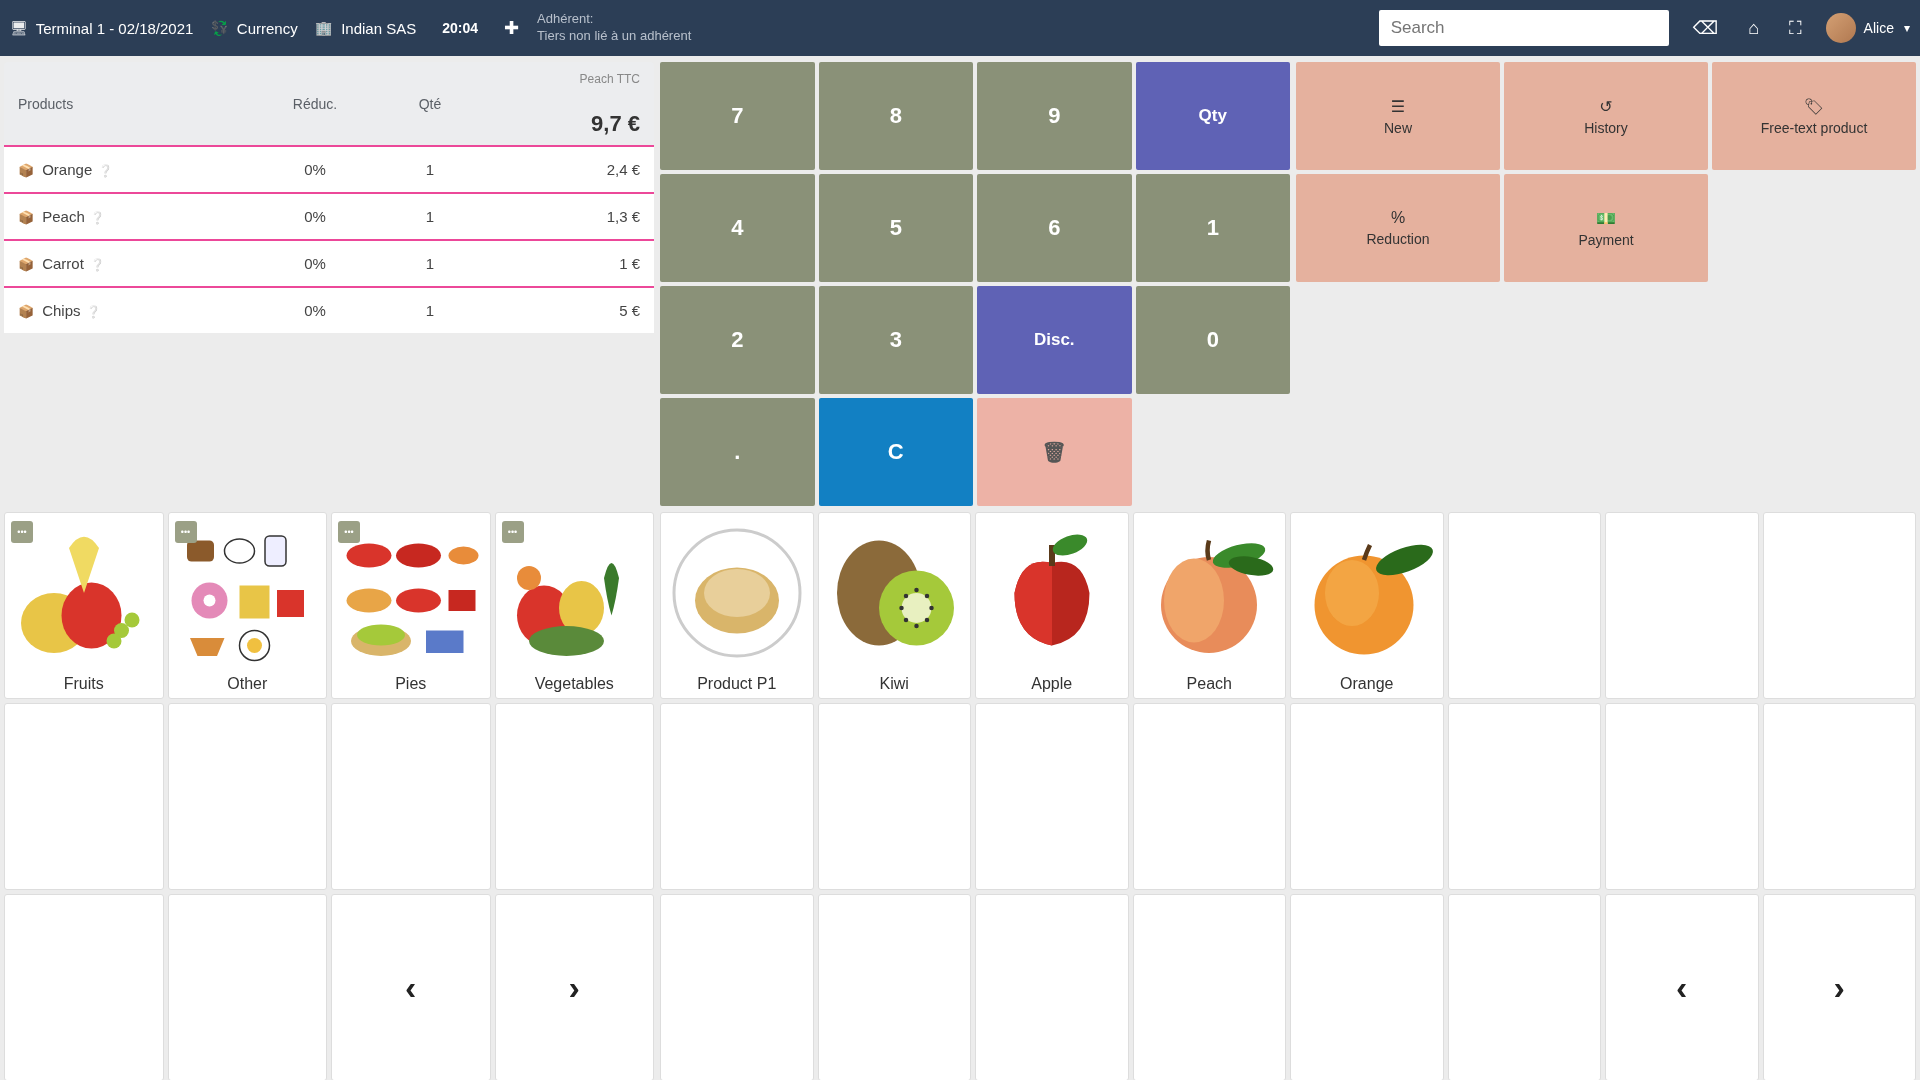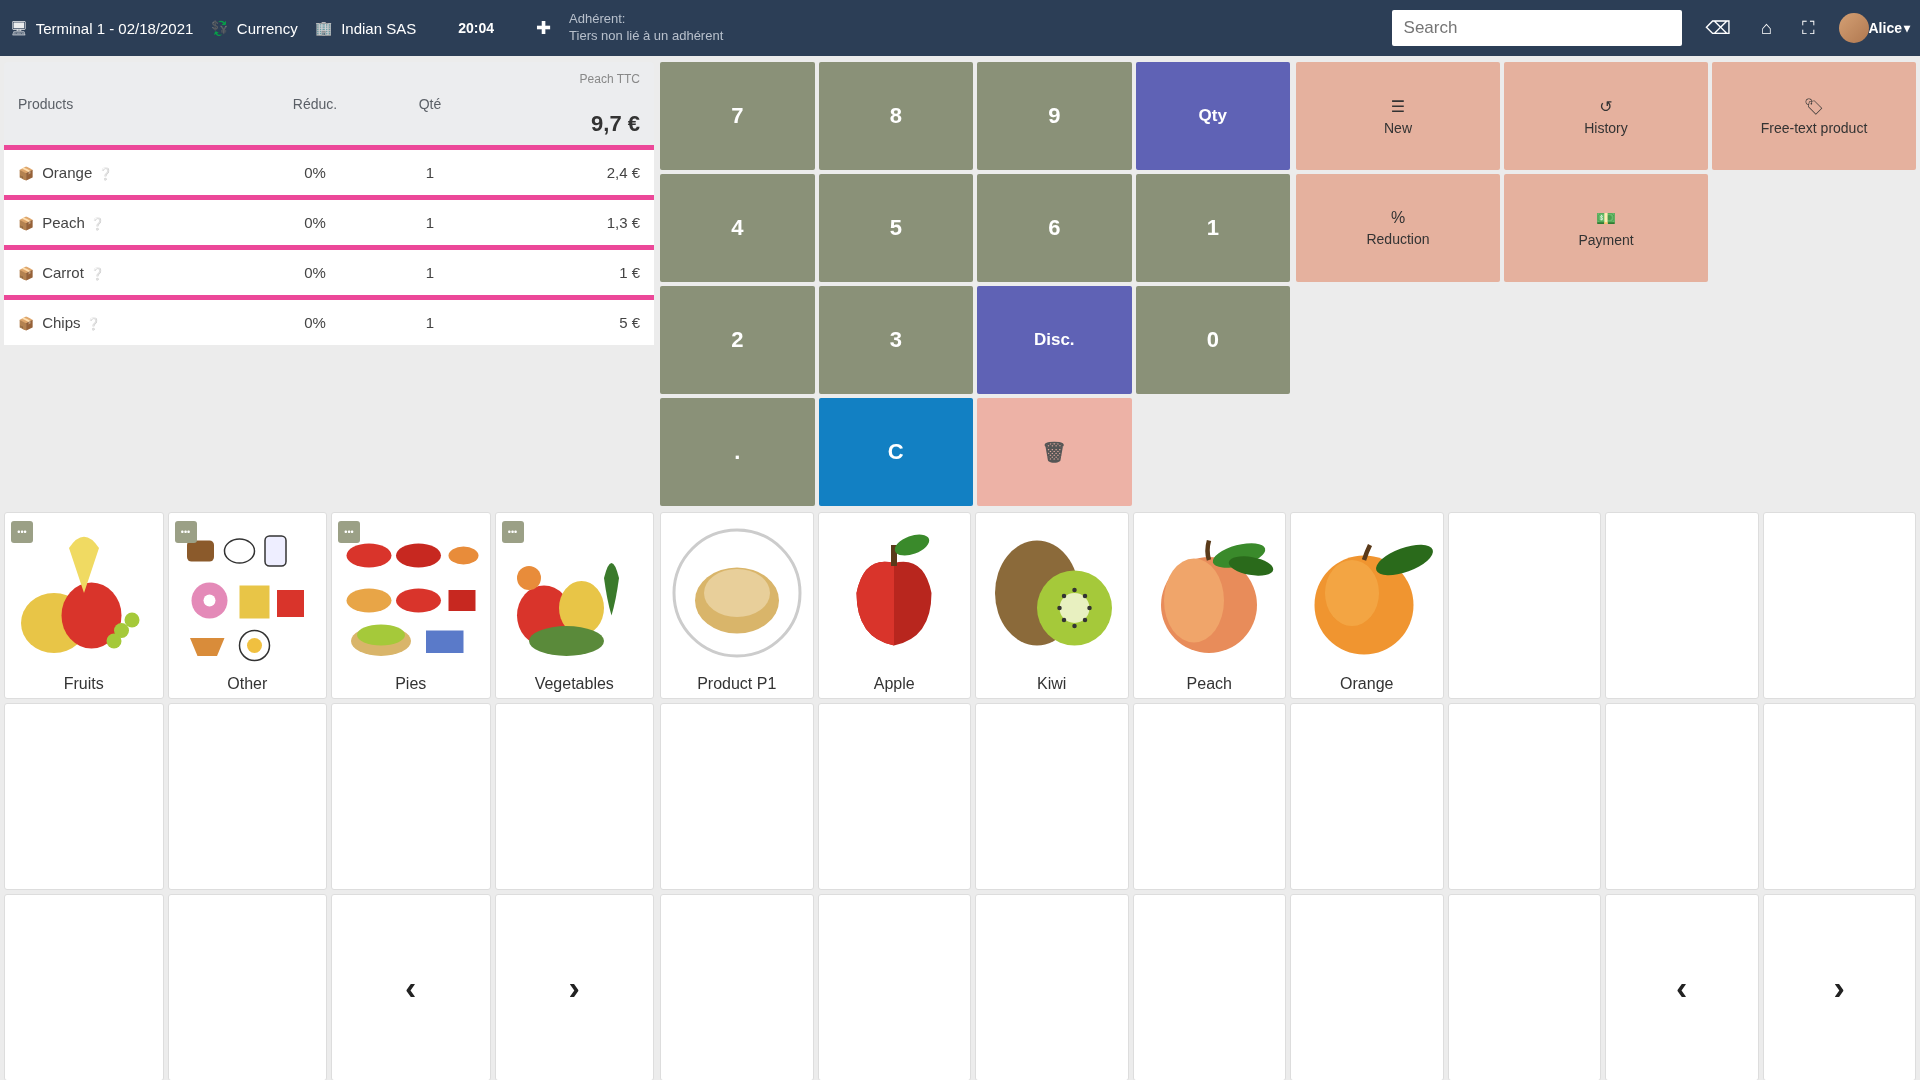--- a/index.html
+++ b/index.html
@@ -2,44 +2,44 @@
 <html><head>
 <meta charset="utf-8">
 <style>
 * { box-sizing: border-box; margin: 0; padding: 0; }
 body { font-family: -apple-system, BlinkMacSystemFont, "Segoe UI", Arial, sans-serif; background: #ececec; width: 1920px; height: 1080px; overflow: hidden; font-size: 14px; color: #333; }
 
 
 .topbar { height: 56px; background: #2c3e56; color: #fff; display: flex; align-items: center; padding: 0 10px; gap: 18px; }
 .topbar .seg { display: flex; align-items: center; gap: 8px; font-size: 15px; }
 .topbar .seg .ic { font-size: 14px; opacity: 0.9; }
-.topbar .time { font-weight: bold; margin: 0 24px; }
+.topbar .time { font-weight: bold; margin: 0 8px; }
 .topbar .plus { font-size: 18px; cursor: pointer; }
 .topbar .adherent { font-size: 13px; color: #b8c0cc; line-height: 1.3; }
 .topbar .spacer { flex: 1; }
 .topbar .search { width: 290px; height: 36px; border-radius: 2px; border: none; padding: 0 12px; font-size: 17px; outline: none; }
 .topbar .ricon { font-size: 18px; cursor: pointer; padding: 0 6px; }
 .topbar .avatar { width: 30px; height: 30px; border-radius: 50%; background: linear-gradient(135deg,#d4a074,#b07850); display:inline-block; }
-.topbar .user { display:flex; align-items:center; cursor:pointer;font-weight:bold; }
+.topbar .user { display:flex; align-items:center; gap:8px; cursor:pointer; }
 .topbar .chev { font-size: 12px; margin-left:2px; }
 
 
 .main { display: flex; padding: 6px 4px 0 4px; gap: 6px; height: 450px; }
 
 
 .invoice { width: 650px; }
 .inv-head { background: #ecedef; display:flex; align-items:center; padding: 10px 14px; border-radius: 4px 4px 0 0; }
 .inv-head .col { color:#5a5f66; font-size:14px; }
 .col-prod { flex: 1.8; }
 .col-reduc { width: 110px; text-align:center; }
 .col-qte { width: 120px; text-align:center; }
 .col-total { width: 150px; text-align:right; }
 .inv-head .total-label { font-size:12px; color:#888; display:block; text-align:right; }
 .inv-head .total-val { font-size:22px; font-weight:bold; color:#333; display:block; text-align:right; line-height:1;margin-top:27px; }
-.inv-row { background:#fff; border-top:5px solid #ec4899; display:flex; align-items:center; padding: 14px 14px; font-size:15px; color:#444; }
+.inv-row { background:#fff; border-top:2px solid #ec4899; display:flex; align-items:center; padding: 14px 14px; font-size:15px; color:#444; }
 .inv-row .cube { color:#d6a25c; margin-right:8px; font-size:13px; }
 .inv-row .info { color:#bbb; margin-left:6px; font-size:12px; }
 .inv-row .col-reduc, .inv-row .col-qte { text-align:center; }
 .inv-row .col-total { text-align:right; }
 
 
 .keypad { flex:1; display:grid; grid-template-columns: repeat(4, 1fr); grid-template-rows: repeat(4, 1fr); gap:4px; }
 .key { display:flex; align-items:center; justify-content:center; font-size:22px; font-weight:bold; color:#fff; border-radius:2px; cursor:pointer; user-select:none; }
 .key.num { background:#8a9178; }
 .key.side { background:#5f62b5; font-size:17px; font-weight:bold; }
@@ -272,49 +272,49 @@
             <circle cx="50" cy="50" r="42" fill="none" stroke="#ccc" stroke-width="2"></circle>
             <ellipse cx="50" cy="55" rx="28" ry="22" fill="#d9b56a"></ellipse>
             <ellipse cx="50" cy="50" rx="22" ry="16" fill="#e8cf9a"></ellipse>
           </svg>
         </div>
       <div class="lbl">Product P1</div>
     </div>
     <div class="tile">
       <div class="imgwrap">
           <svg width="150" height="150" viewBox="0 0 100 100">
-            <path d="M50 30 Q30 25 25 50 Q25 80 50 85 Q75 80 75 50 Q70 25 50 30" fill="#b8261e"></path>
-            <path d="M50 30 Q30 25 25 50 Q25 80 50 85" fill="#d9342b"></path>
-            <rect x="48" y="18" width="4" height="14" fill="#5a3a1a"></rect>
-            <ellipse cx="62" cy="18" rx="12" ry="6" fill="#3a8a2b" transform="rotate(-20 62 18)"></ellipse>
-          </svg>
-        </div>
-      <div class="lbl">Apple</div>
-    </div>
-    <div class="tile">
-      <div class="imgwrap">
-          <svg width="150" height="150" viewBox="0 0 100 100">
             <ellipse cx="40" cy="50" rx="28" ry="35" fill="#8b6a3a"></ellipse>
             <circle cx="65" cy="60" r="25" fill="#a5c93a"></circle>
             <circle cx="65" cy="60" r="10" fill="#e8f0c0"></circle>
             <circle cx="65" cy="48" r="1.5" fill="#333"></circle>
             <circle cx="72" cy="52" r="1.5" fill="#333"></circle>
             <circle cx="75" cy="60" r="1.5" fill="#333"></circle>
             <circle cx="72" cy="68" r="1.5" fill="#333"></circle>
             <circle cx="65" cy="72" r="1.5" fill="#333"></circle>
             <circle cx="58" cy="68" r="1.5" fill="#333"></circle>
             <circle cx="55" cy="60" r="1.5" fill="#333"></circle>
             <circle cx="58" cy="52" r="1.5" fill="#333"></circle>
           </svg>
         </div>
       <div class="lbl">Kiwi</div>
     </div>
     <div class="tile">
       <div class="imgwrap">
           <svg width="150" height="150" viewBox="0 0 100 100">
+            <path d="M50 30 Q30 25 25 50 Q25 80 50 85 Q75 80 75 50 Q70 25 50 30" fill="#b8261e"></path>
+            <path d="M50 30 Q30 25 25 50 Q25 80 50 85" fill="#d9342b"></path>
+            <rect x="48" y="18" width="4" height="14" fill="#5a3a1a"></rect>
+            <ellipse cx="62" cy="18" rx="12" ry="6" fill="#3a8a2b" transform="rotate(-20 62 18)"></ellipse>
+          </svg>
+        </div>
+      <div class="lbl">Apple</div>
+    </div>
+    <div class="tile">
+      <div class="imgwrap">
+          <svg width="150" height="150" viewBox="0 0 100 100">
             <circle cx="50" cy="58" r="32" fill="#e88c5a"></circle>
             <ellipse cx="40" cy="55" rx="20" ry="28" fill="#f0a56a"></ellipse>
             <path d="M50 28 Q48 22 50 15" stroke="#5a3a1a" stroke-width="3" fill="none"></path>
             <ellipse cx="70" cy="25" rx="18" ry="7" fill="#3a8a2b" transform="rotate(-15 70 25)"></ellipse>
             <ellipse cx="78" cy="32" rx="15" ry="6" fill="#2a6a1b" transform="rotate(10 78 32)"></ellipse>
           </svg>
         </div>
       <div class="lbl">Peach</div>
     </div>
     <div class="tile">

